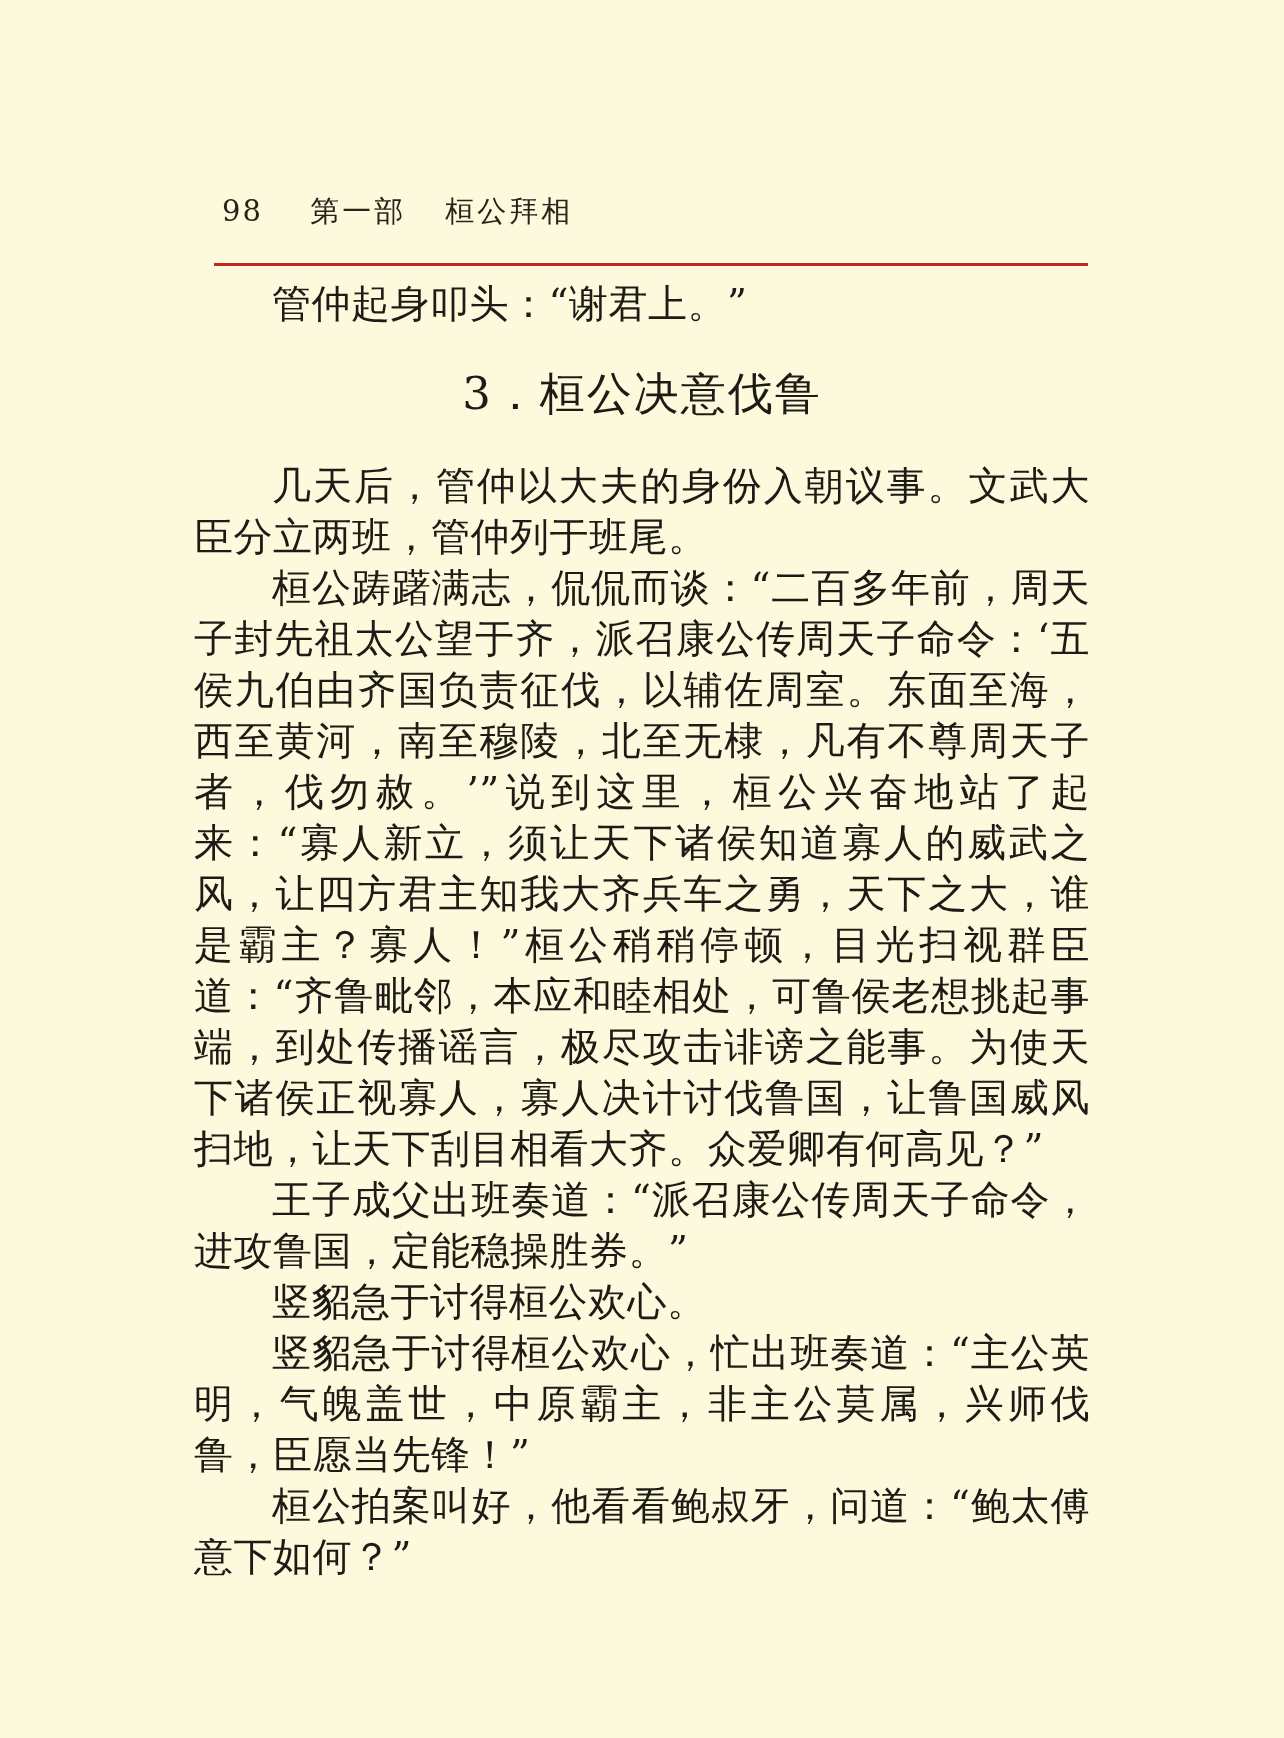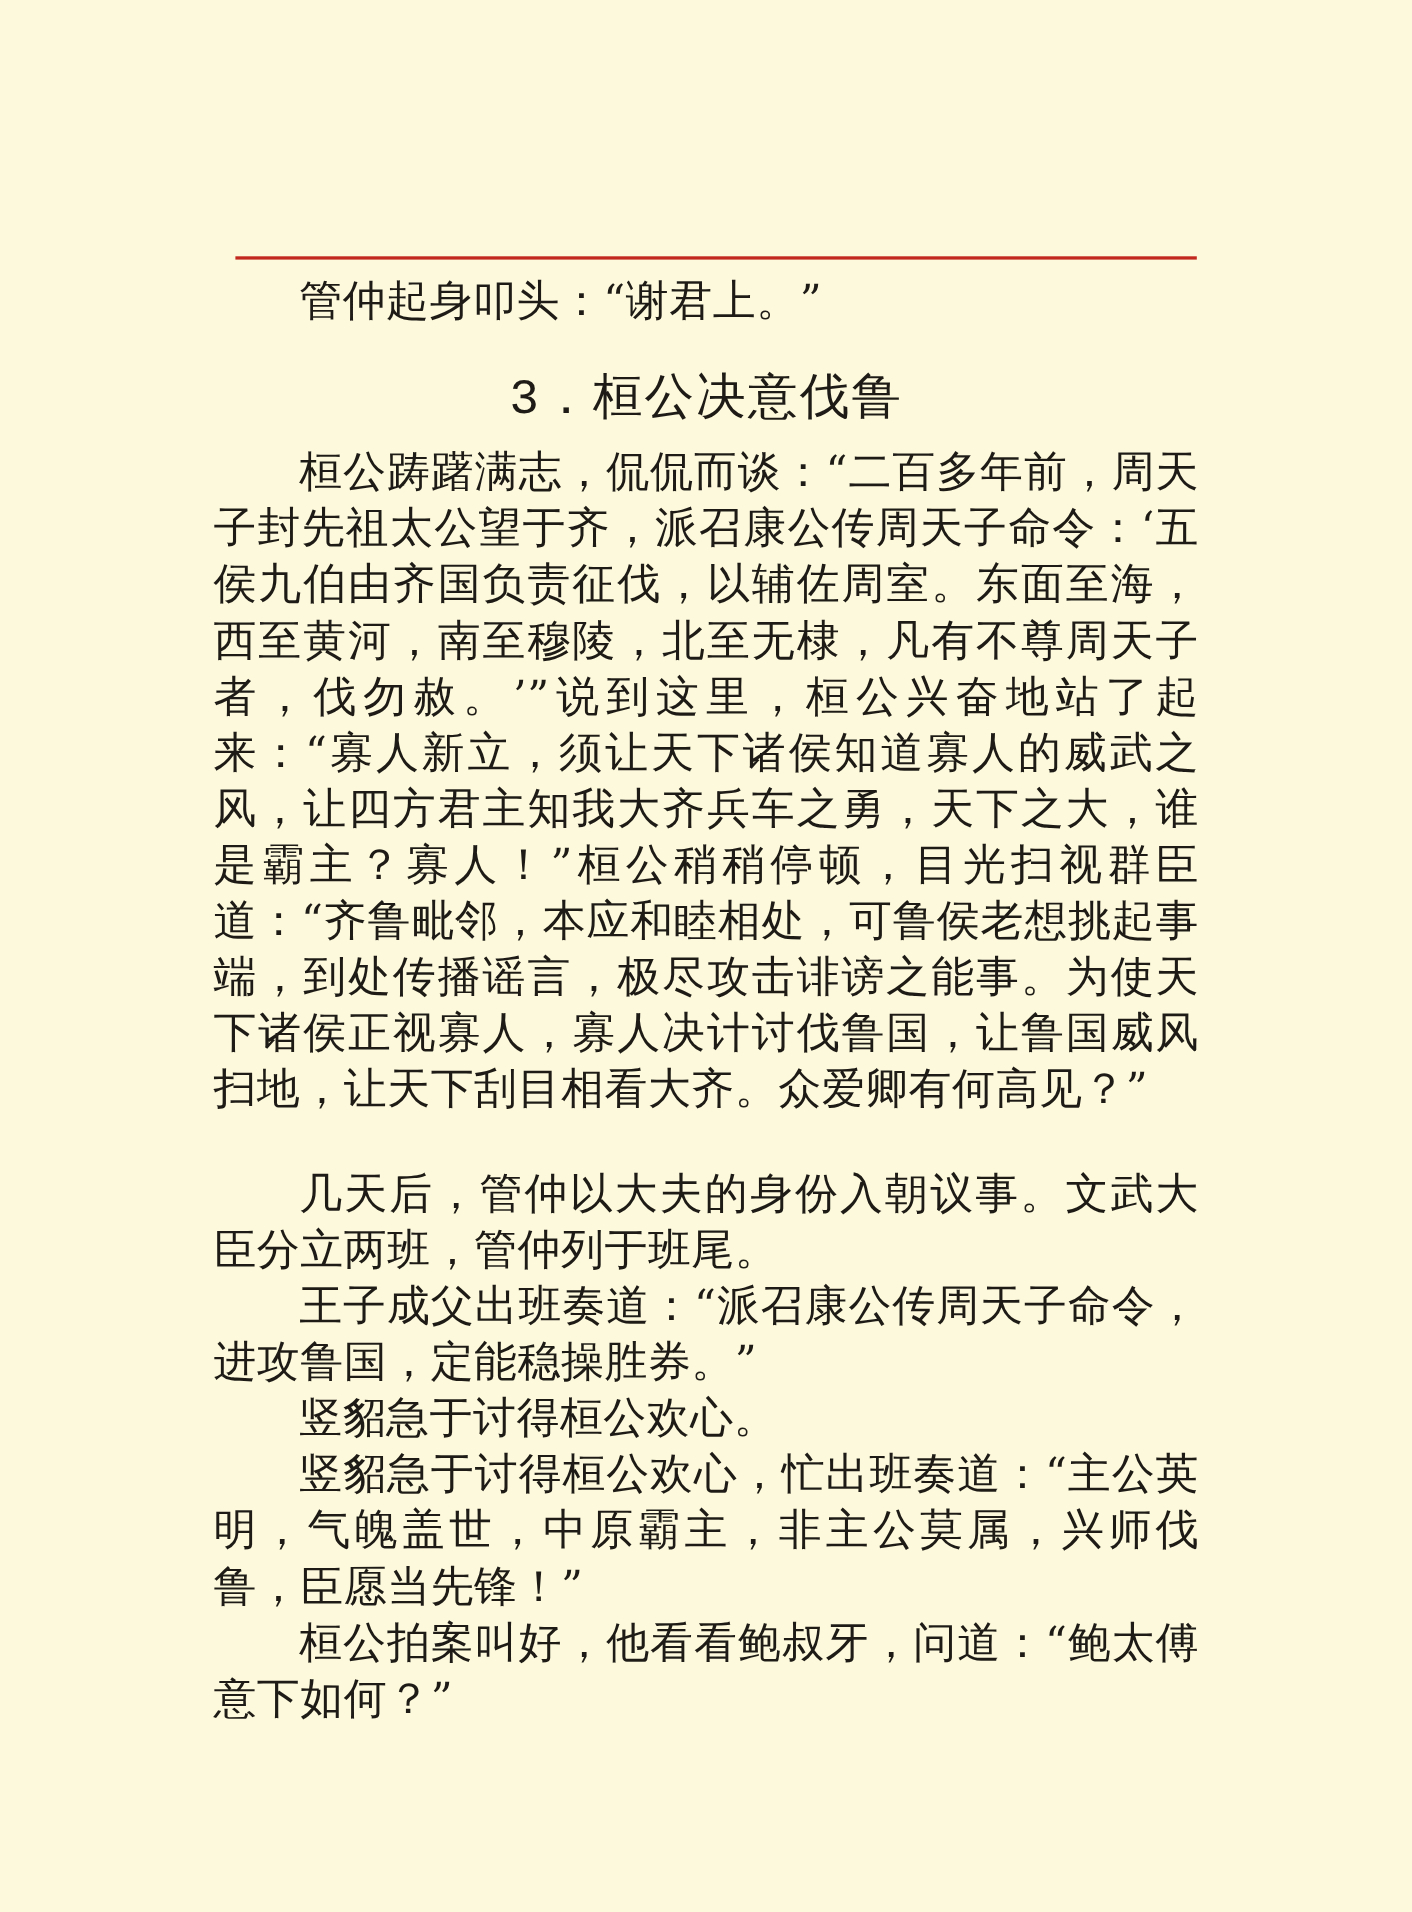--- a/index.html
+++ b/index.html
@@ -60,47 +60,51 @@
     line-height: 51px;
     text-align: justify;
     text-justify: inter-ideograph;
     text-indent: 2em;
     letter-spacing: 0.5px;
   }
   p.intro-p {
     margin-top: 12px;
   }
   h2.section-heading {
-    margin: 42px 0 18px 0;
+    margin: 42px 0 6px 0;
     font-size: 45px;
     line-height: 45px;
     font-weight: normal;
     text-align: center;
     letter-spacing: 2px;
     color: #1e1b16;
-    font-family: Liberation Mono, monospace;
   }
   p.first-body {
     margin-top: 44px;
   }
 </style>
 </head>
 <body>
 
 <div class="page">
   <div class="content">
 
+    <div class="running-header">
+      <span class="pgnum">98</span>
+      <span class="part">第一部</span>
+      <span class="chap">桓公拜相</span>
+    </div>
 
     <div class="header-rule"></div>
 
     <p class="body-p intro-p">管仲起身叩头：“谢君上。”</p>
 
     <h2 class="section-heading">3．桓公决意伐鲁</h2>
 
+    <p class="body-p first-body">几天后，管仲以大夫的身份入朝议事。文武大臣分立两班，管仲列于班尾。</p>
     <p class="body-p">桓公踌躇满志，侃侃而谈：“二百多年前，周天子封先祖太公望于齐，派召康公传周天子命令：‘五侯九伯由齐国负责征伐，以辅佐周室。东面至海，西至黄河，南至穆陵，北至无棣，凡有不尊周天子者，伐勿赦。’”说到这里，桓公兴奋地站了起来：“寡人新立，须让天下诸侯知道寡人的威武之风，让四方君主知我大齐兵车之勇，天下之大，谁是霸主？寡人！”桓公稍稍停顿，目光扫视群臣道：“齐鲁毗邻，本应和睦相处，可鲁侯老想挑起事端，到处传播谣言，极尽攻击诽谤之能事。为使天下诸侯正视寡人，寡人决计讨伐鲁国，让鲁国威风扫地，让天下刮目相看大齐。众爱卿有何高见？”</p>
-    <p class="body-p first-body">几天后，管仲以大夫的身份入朝议事。文武大臣分立两班，管仲列于班尾。</p>
     <p class="body-p">王子成父出班奏道：“派召康公传周天子命令，进攻鲁国，定能稳操胜券。”</p>
     <p class="body-p">竖貂急于讨得桓公欢心。</p>
     <p class="body-p">竖貂急于讨得桓公欢心，忙出班奏道：“主公英明，气魄盖世，中原霸主，非主公莫属，兴师伐鲁，臣愿当先锋！”</p>
     <p class="body-p">桓公拍案叫好，他看看鲍叔牙，问道：“鲍太傅意下如何？”</p>
 
   </div>
 </div>
 
 </body></html>

